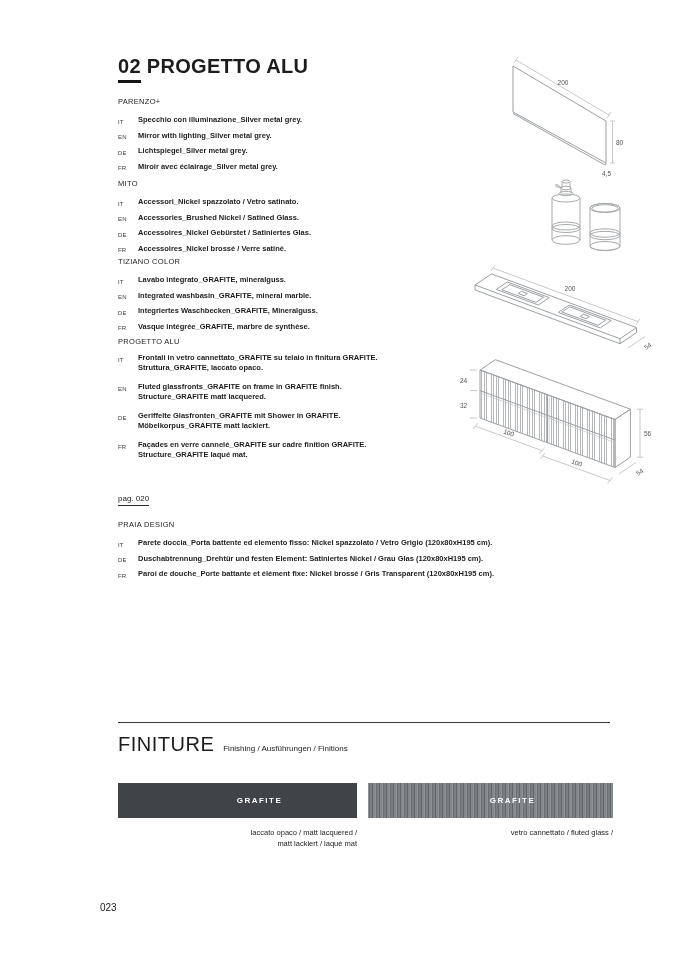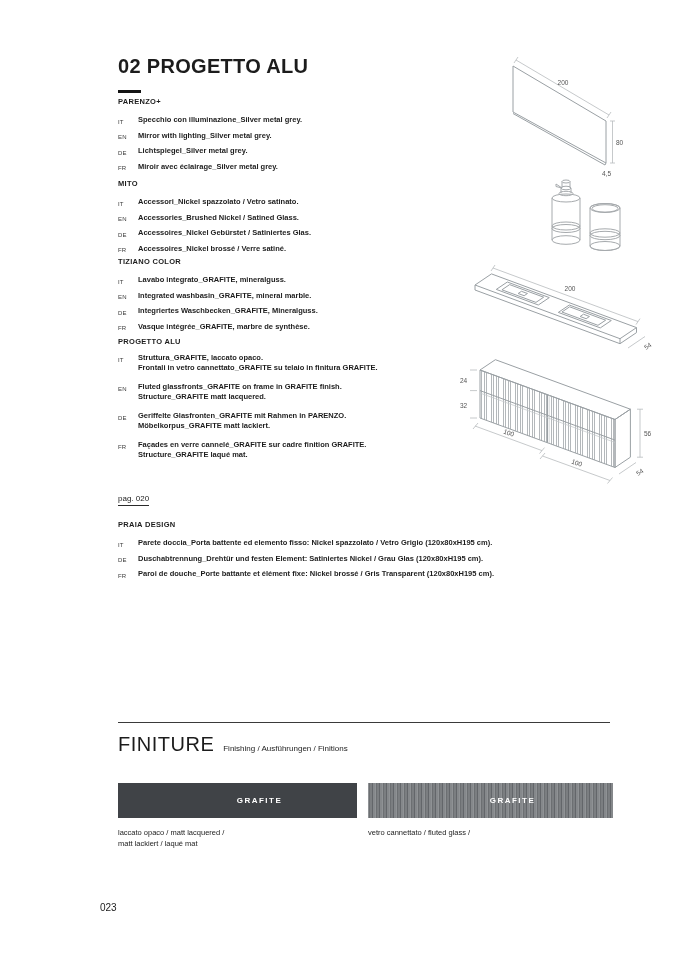--- a/index.html
+++ b/index.html
@@ -3,24 +3,24 @@
 <meta charset="utf-8">
 <style>
   html,body { margin:0; padding:0; background:#e8e8e8; }
   .page {
     position:relative; width:678px; height:959px; margin:0 auto;
     background:#ffffff; overflow:hidden;
     font-family:"Liberation Sans", sans-serif; color:#1c1c1c;
   }
   
   .main-title { position:absolute; left:118px; top:55px; font-size:20px; font-weight:bold; letter-spacing:0.3px; }
-  .title-num { border-bottom:3px solid #141414; padding-bottom:12px; margin-right:6px; display:inline-block; }
+  .title-num { border-bottom:3px solid #141414; padding-bottom:2px; margin-right:6px; display:inline-block; }
   
   .sec { position:absolute; left:118px; width:345px; }
-  .sec-title { font-size:7.5px; font-weight:bold; letter-spacing:0.3px; margin-bottom:7px; }
+  .sec-title { font-size:7.5px; font-weight:normal; letter-spacing:0.3px; margin-bottom:7px; }
   .row { display:flex; font-size:7.5px; line-height:14px; }
   .row .lang { flex:none; width:20px; font-size:6px; color:#3a3a3a; letter-spacing:0.2px; padding-top:1.5px; }
   .row .txt { flex:1;font-weight:bold; }
   .row2 { line-height:10px; margin-bottom:9px; }
   .row2 .txt span { display:block; }
   .sec-wide { width:430px; }
   .pag-ref { position:absolute; left:118px; top:494px; font-size:8px; }
   .pag-ref span { display:inline-block; border-bottom:1px solid #2a2a2a; padding-bottom:2px; }
   
   .drawing { position:absolute; }
@@ -35,21 +35,21 @@
   .fin-head { position:absolute; left:118px; top:733px; }
   .fin-title { font-size:20px; font-weight:normal; letter-spacing:0.5px; }
   .fin-sub { font-size:8px; margin-left:9px; }
   .swatch { position:absolute; top:783px; height:35px; display:flex; align-items:center; justify-content:center; }
   .swatch-label { color:#ffffff; font-size:8px; font-weight:bold; letter-spacing:1.5px;padding-left:44px; }
   .swatch-solid { left:118px; width:239px; background:#404347; }
   .swatch-fluted {
     left:368px; width:245px; background-color:#7b7e81;
     background-image:repeating-linear-gradient(90deg,#8f9295 0px,#8f9295 1px,#6c6f72 1px,#6c6f72 2px,#7b7e81 2px,#7b7e81 4px,#63666a 4px,#63666a 5px,#85888b 5px,#85888b 7px);
   }
-  .caption { position:absolute; top:827px; font-size:7.5px; line-height:11px; text-align:left; }
+  .caption { position:absolute; top:827px; font-size:7.5px; line-height:11px; text-align:right; }
   .caption-left { left:118px; width:239px; }
   .caption-right { left:368px; width:245px; }
   .page-num { position:absolute; left:100px; top:902px; font-size:10px; }
 </style>
 </head>
 <body>
 
 <div class="page">
 
   <div class="main-title">
@@ -114,35 +114,35 @@
         <span class="lang">FR</span>
         <span class="txt">Vasque intégrée_GRAFITE, marbre de synthèse.</span>
       </div>
   </div>
 
   <div class="sec" style="top:337px">
     <div class="sec-title">PROGETTO ALU</div>
     <div class="row row2">
         <span class="lang">IT</span>
         <span class="txt">
+          <span>Frontali in vetro cannettato_GRAFITE su telaio in finitura GRAFITE.</span>
           <span>Struttura_GRAFITE, laccato opaco.</span>
-          <span>Frontali in vetro cannettato_GRAFITE su telaio in finitura GRAFITE.</span>
         </span>
       </div>
     <div class="row row2">
         <span class="lang">EN</span>
         <span class="txt">
           <span>Fluted glassfronts_GRAFITE on frame in GRAFITE finish.</span>
           <span>Structure_GRAFITE matt lacquered.</span>
         </span>
       </div>
     <div class="row row2">
         <span class="lang">DE</span>
         <span class="txt">
-          <span>Geriffelte Glasfronten_GRAFITE mit Rahmen in PARENZO.</span>
+          <span>Geriffelte Glasfronten_GRAFITE mit Shower in GRAFITE.</span>
           <span>Möbelkorpus_GRAFITE matt lackiert.</span>
         </span>
       </div>
     <div class="row row2">
         <span class="lang">FR</span>
         <span class="txt">
           <span>Façades en verre cannelé_GRAFITE sur cadre finition GRAFITE.</span>
           <span>Structure_GRAFITE laqué mat.</span>
         </span>
       </div>

